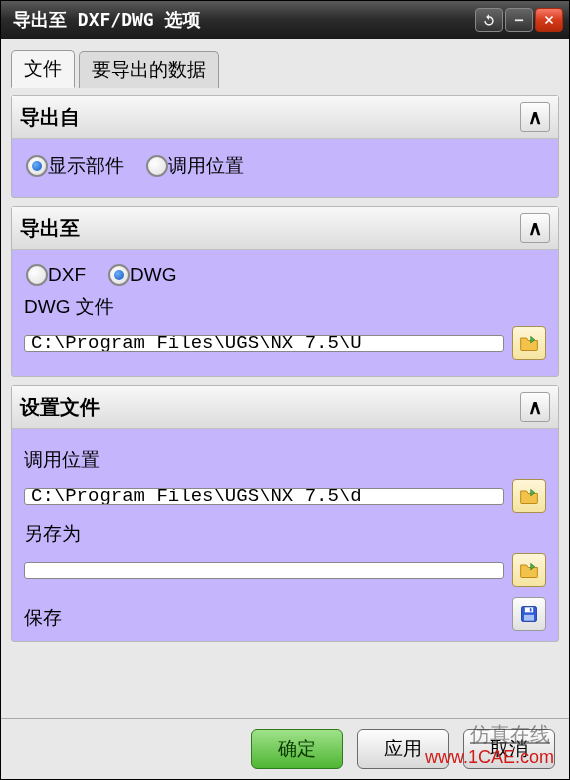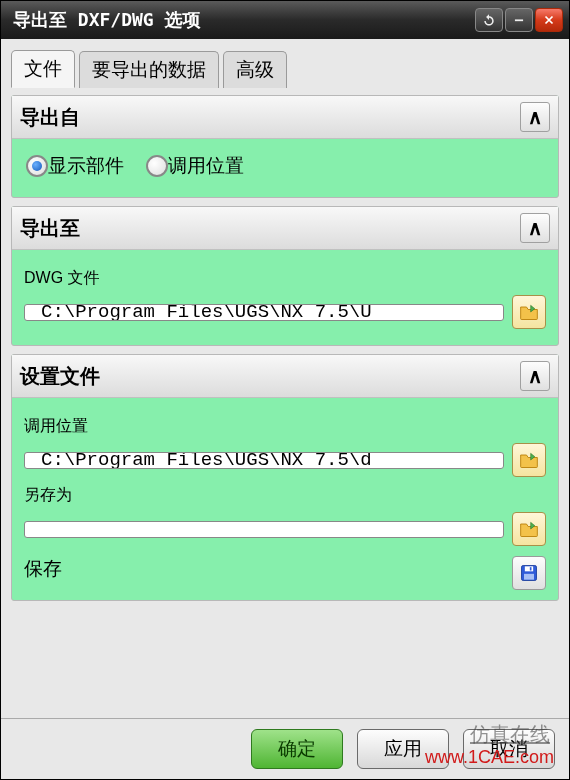--- a/index.html
+++ b/index.html
@@ -84,21 +84,21 @@
   .tab.active {
     background: #f5f5f5;
     border-bottom: 1px solid #f5f5f5;
     z-index: 2;
   }
 
   .section {
     border: 1px solid #b8b8b8;
     border-radius: 3px;
     margin-top: 8px;
-    background: #86efac;
+    background: #c4b5fd;
   }
   .section-header {
     background: linear-gradient(to bottom, #f8f8f8, #dcdcdc);
     border-bottom: 1px solid #c0c0c0;
     padding: 6px 8px;
     display: flex;
     align-items: center;
     font-size: 20px;
     font-weight: bold;
   }
@@ -125,44 +125,44 @@
     width: 22px; height: 22px; border-radius: 50%;
     border: 2px solid #888;
     background: radial-gradient(circle at 35% 35%, #fff, #ddd);
     display: flex; align-items: center; justify-content: center;
   }
   .radio.checked::after {
     content: '';
     width: 10px; height: 10px; border-radius: 50%;
     background: radial-gradient(circle at 35% 35%, #6ab0ff, #1558b8);
   }
-  .field-label { margin: 8px 0 6px 0; font-size: 16px; }
+  .field-label { margin: 8px 0 6px 0; font-size: 19px; }
   .input-row { display: flex; align-items: center; gap: 8px; margin-bottom: 6px;}
   .text-input {
     flex: 1;
     height: 17px;
     border: 1px solid #888;
     background: #fff;
     font-family: "Courier New", monospace;
     font-size: 19px;
-    padding: 2px 16px;
+    padding: 2px 6px;
     border-radius: 3px;
   }
   .icon-btn {
     width: 34px; height: 34px;
     border: 1px solid #a89048;
     border-radius: 4px;
     background: linear-gradient(to bottom, #fff6d8, #f5e4a0);
     display: flex; align-items: center; justify-content: center;
   }
   .icon-btn.save {
     background: linear-gradient(to bottom, #fdfdfd, #e0e0e0);
     border: 1px solid #9a9a9a;
   }
-  .save-row { display:flex; align-items:flex-start; margin-top:10px; }
+  .save-row { display:flex; align-items:flex-end; margin-top:10px; }
   .save-row .lbl { flex:1; font-size:19px; }
 
   .button-bar {
     border-top: 1px solid #aaa;
     padding: 10px 14px 10px 14px;
     display: flex;
     justify-content: flex-end;
     gap: 14px;
     background: #e8e8e8;
   }
@@ -226,21 +226,20 @@
         <path d="M6 6 L18 18 M18 6 L6 18" stroke="#fff" stroke-width="3"></path>
       </svg>
     </div>
   </div>
 
   <div class="content">
 
     <div class="tabs-row">
       <div class="tab active">文件</div>
       <div class="tab">要导出的数据</div>
-      <div class="tab">高级</div>
     </div>
 
     <div class="section">
       <div class="section-header">
         <div class="title">导出自</div>
         <div class="collapse-btn">
           <span>∧</span>
         </div>
       </div>
       <div class="section-body">
@@ -258,20 +257,30 @@
     </div>
 
     <div class="section">
       <div class="section-header">
         <div class="title">导出至</div>
         <div class="collapse-btn">
           <span>∧</span>
         </div>
       </div>
       <div class="section-body">
+        <div class="radio-row">
+          <div class="radio-item">
+            <div class="radio"></div>
+            <span>DXF</span>
+          </div>
+          <div class="radio-item">
+            <div class="radio checked"></div>
+            <span>DWG</span>
+          </div>
+        </div>
         <div class="field-label">DWG 文件</div>
         <div class="input-row">
           <input class="text-input" value="C:\Program Files\UGS\NX 7.5\U" style="">
           <div class="icon-btn">
             <svg width="20" height="18" viewBox="0 0 24 20">
               <path d="M2 4 h7 l2 3 h11 v11 a1 1 0 0 1 -1 1 H3 a1 1 0 0 1 -1 -1 z" fill="#f3c24a" stroke="#b57a00" stroke-width="1"></path>
               <path d="M14 2 l5 4 -5 4 z" fill="#4caf50" stroke="#1f6a1f" stroke-width="0.6"></path>
             </svg>
           </div>
         </div>

